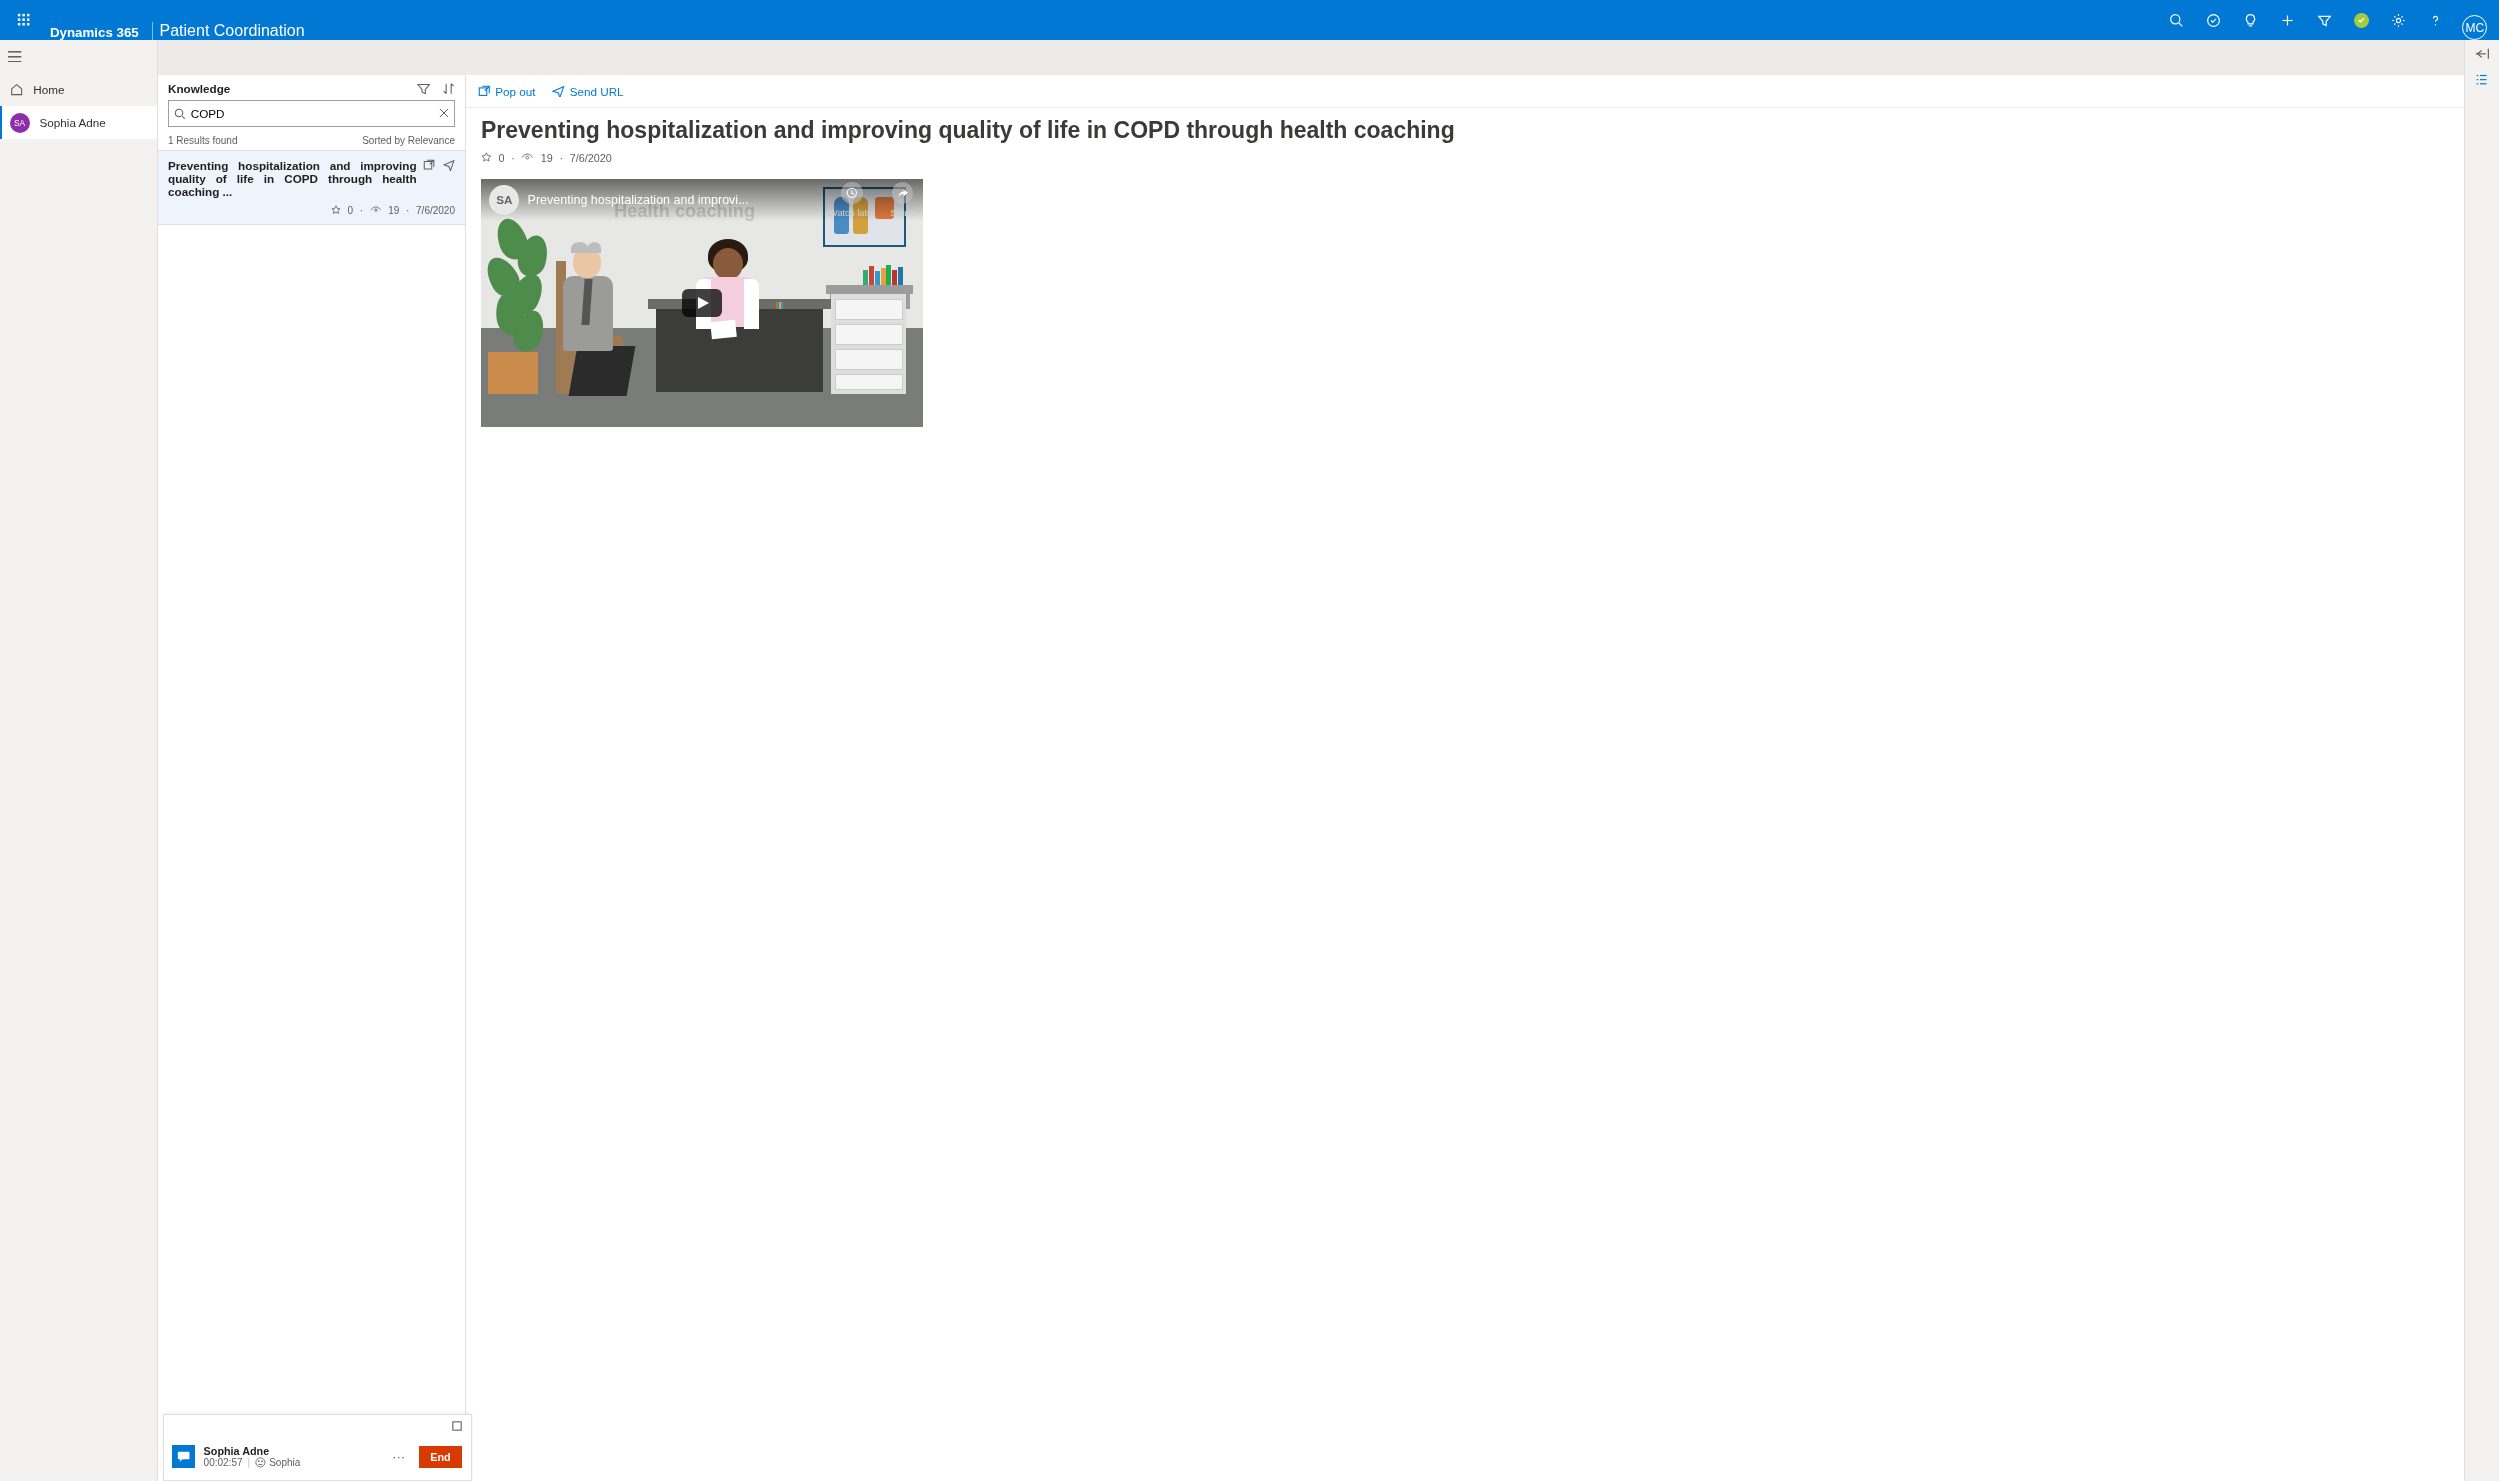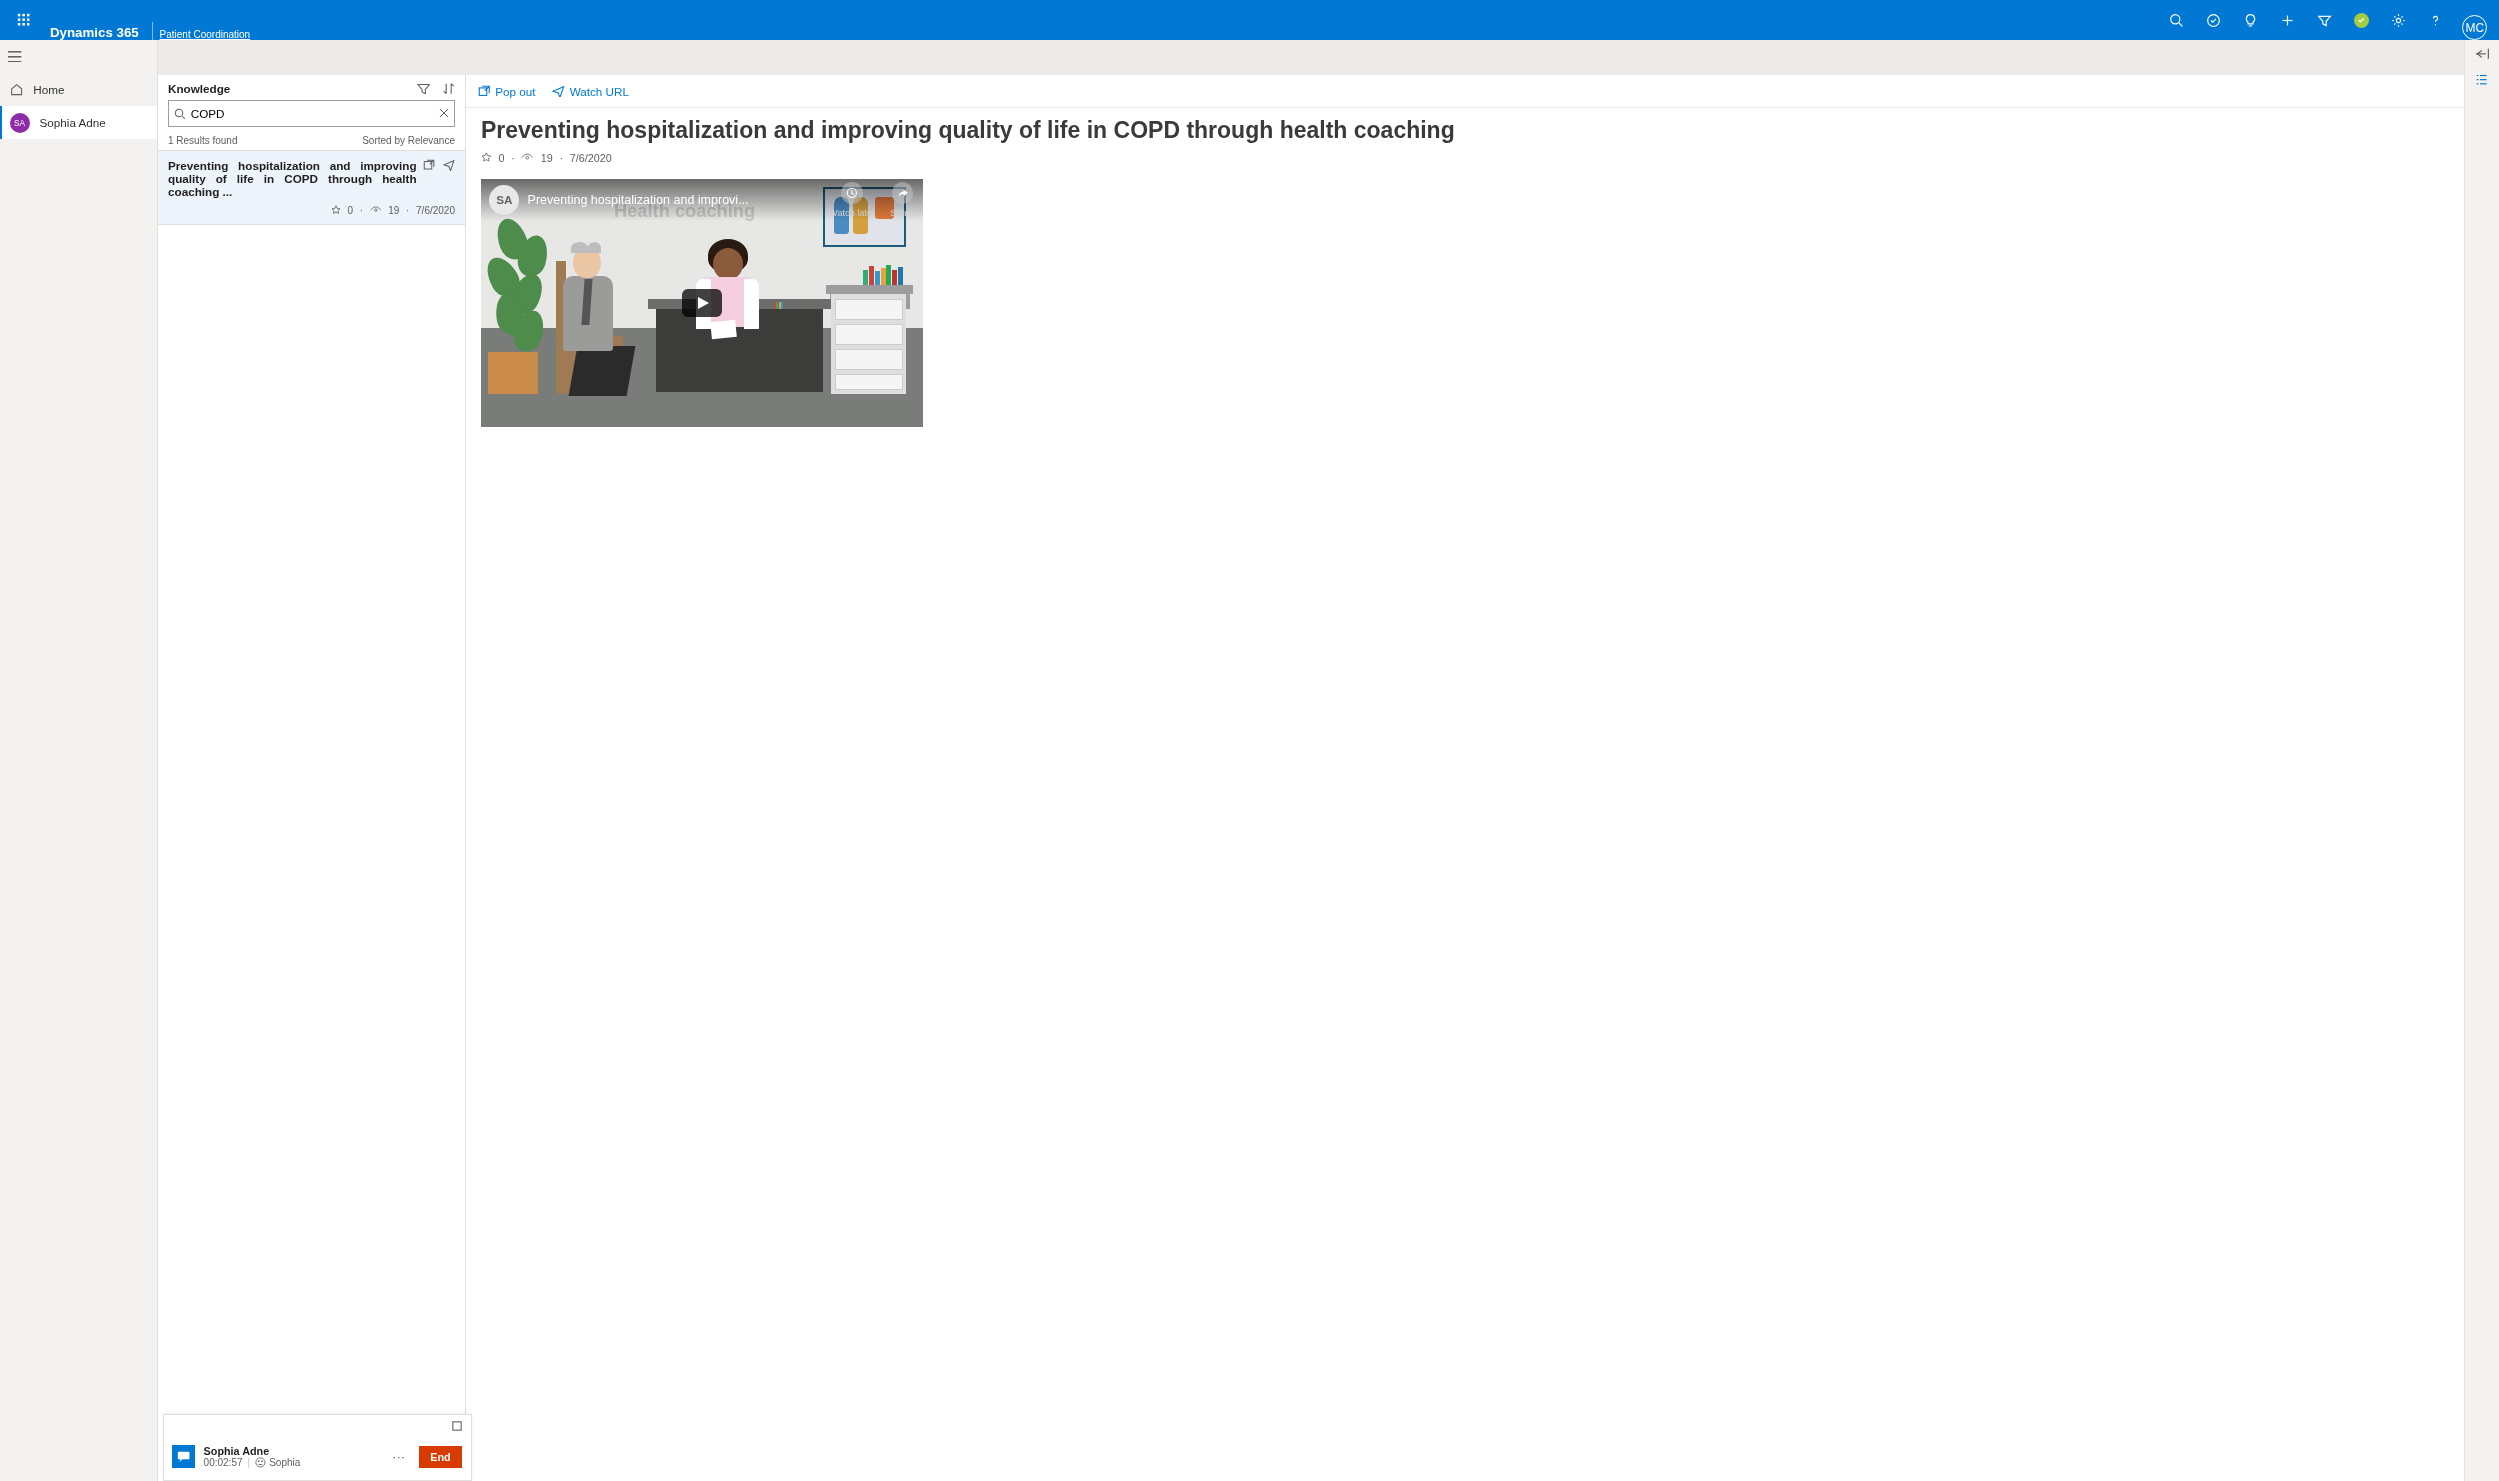--- a/index.html
+++ b/index.html
@@ -10,21 +10,21 @@
   height: 40px;
   background: #0078d4;
   display: flex;
   align-items: flex-end;
   color: white;
   padding: 0 3.3px;
 }
 .topbar .waffle { width: 40px; height: 40px; display:flex; align-items:center; justify-content:center; cursor:pointer; }
 .topbar .title { font-size: 13.3px; font-weight: 600; padding: 0 6.7px; }
 .topbar .divider { width:0.8px; height:18.3px; background: rgba(255,255,255,0.5); margin: 0 6.7px; }
-.topbar .subtitle { font-size: 10px; font-weight: 400; text-decoration: underline; }
+.topbar .subtitle { font-size: 16px; font-weight: 400; }
 .topbar .spacer { flex: 1; }
 .topbar .iconbtn { width: 37px; height: 40px; display:flex; align-items:center; justify-content:center; cursor:pointer; }
 .topbar .green-check { display:inline-flex; width:15px; height:15px; border-radius:50%; background:#a4cc41; align-items:center; justify-content:center; }
 .topbar .avatar { width:25px; height:25px; border-radius:50%; border:0.8px solid white; display:flex; align-items:center; justify-content:center; font-size:12px; margin:0 8.3px; }
 
 
 .main {
   display:flex;
   height: calc(100% - 40px);
 }
@@ -375,21 +375,21 @@
             <svg width="12.5" height="12.5" viewBox="0 0 15 15" fill="none" stroke="#0078d4" stroke-width="1.3">
                 <rect x="1.5" y="3.5" width="9" height="9"></rect>
                 <path d="M5 1.5h8.5v8.5M13.5 1.5L8 7"></path>
               </svg>
             <span>Pop out</span>
           </div>
           <div class="aitem">
             <svg width="12.5" height="12.5" viewBox="0 0 15 15" fill="none" stroke="#0078d4" stroke-width="1.3">
                 <path d="M1 7.5l13-5.5-4.5 13-2-5.5z"></path>
               </svg>
-            <span>Watch URL</span>
+            <span>Send URL</span>
           </div>
         </div>
         <div class="abody">
           <h1>Preventing hospitalization and improving quality of life in COPD through health coaching</h1>
           <div class="ameta">
             <span>
                 <svg width="10.8" height="10.8" viewBox="0 0 13 13" fill="none" stroke="#605e5c" stroke-width="1">
                   <path d="M6.5 1l1.6 3.3 3.6.5-2.6 2.5.6 3.6-3.2-1.7-3.2 1.7.6-3.6L1.3 4.8l3.6-.5z"></path>
                 </svg>
               </span>

